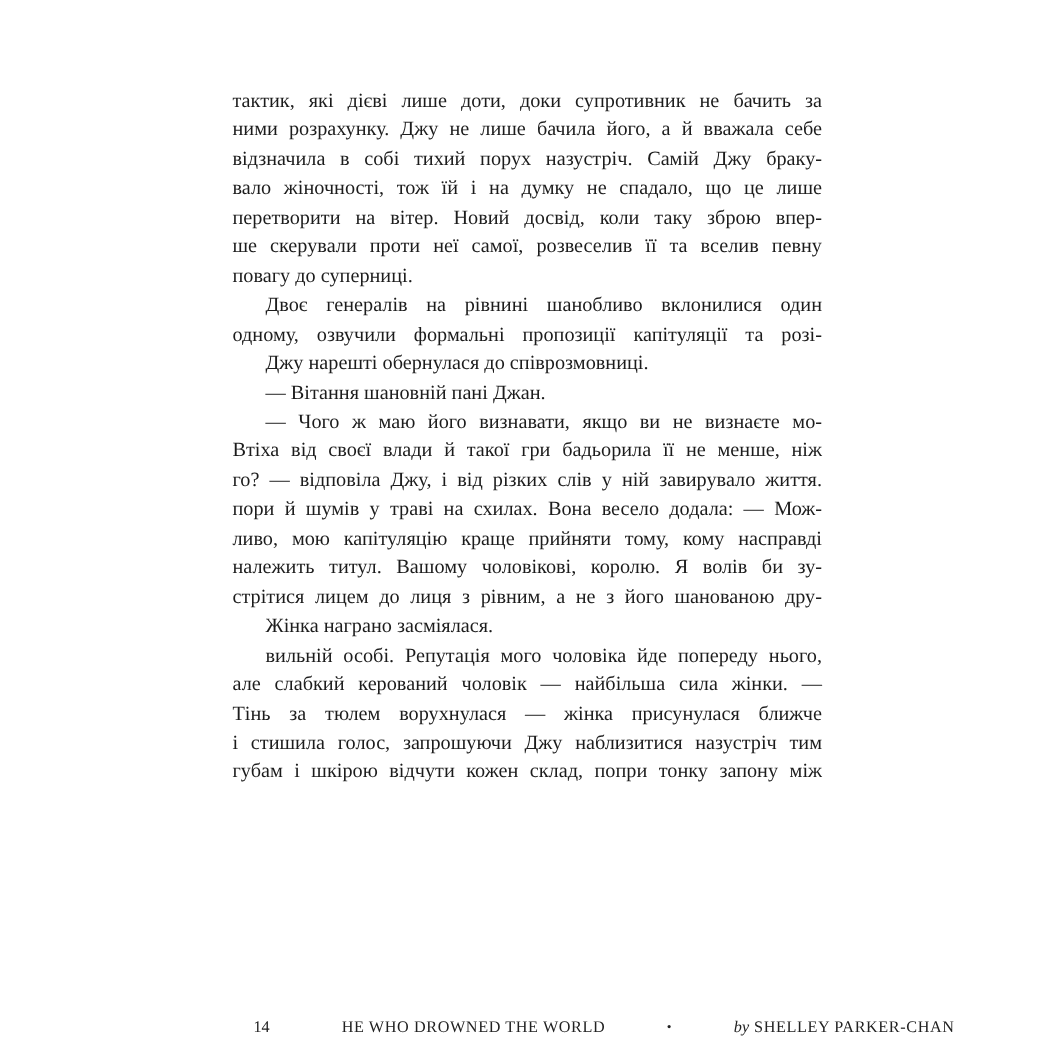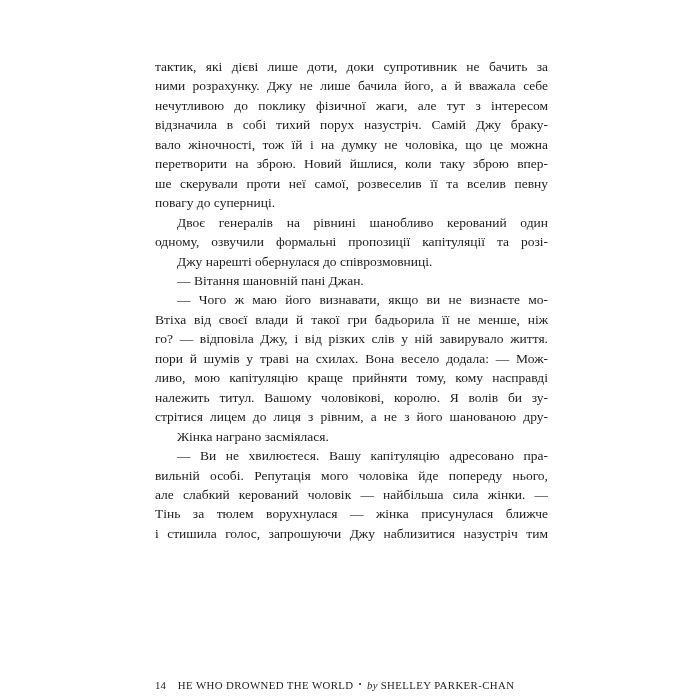--- a/index.html
+++ b/index.html
@@ -33,29 +33,30 @@
   .line.just {
     text-align: justify;
     text-align-last: justify;
     -moz-text-align-last: justify;
   }
   .para.indent .line:first-child {
     text-indent: 22px;
   }
   .footer {
     position: absolute;
-    left: 155px;
+    left: 169px;
     top: 679px;
     width: 393px;
     font-size: 10.8px;
     letter-spacing: 0.4px;
     color: #222222;
     display: flex;
     align-items: center;
     white-space: nowrap;
+    gap: 36px;
   }
   .footer .pagenum {
     margin-right: 12px;
     letter-spacing: 0;
   }
   .footer .sep {
     margin: 0 5px;
     font-size: 9px;
     position: relative;
     top: -1px;
@@ -69,29 +70,28 @@
 </style>
 </head>
 <body>
 
 <div class="page">
 
   <div class="text-block" id="text-block">
       <div class="para">
         <div class="line just">тактик, які дієві лише доти, доки супротивник не бачить за</div>
         <div class="line just">ними розрахунку. Джу не лише бачила його, а й вважала себе</div>
-        <div class="line just">нечутливою до поклику фізичної жаги, але тут з інтересом</div>
         <div class="line just">відзначила в собі тихий порух назустріч. Самій Джу браку-</div>
-        <div class="line just">вало жіночності, тож їй і на думку не чоловіка, що це можна</div>
-        <div class="line just">перетворити на зброю. Новий йшлися, коли таку зброю впер-</div>
+        <div class="line just">вало жіночності, тож їй і на думку не спадало, що це лише</div>
+        <div class="line just">перетворити на вітер. Новий досвід, коли таку зброю впер-</div>
         <div class="line just">ше скерували проти неї самої, розвеселив її та вселив певну</div>
         <div class="line">повагу до суперниці.</div>
       </div>
       <div class="para indent">
-        <div class="line just">Двоє генералів на рівнині шанобливо керований один</div>
+        <div class="line just">Двоє генералів на рівнині шанобливо вклонилися один</div>
         <div class="line just">одному, озвучили формальні пропозиції капітуляції та розі-</div>
       </div>
       <div class="para indent">
         <div class="line">Джу нарешті обернулася до співрозмовниці.</div>
       </div>
       <div class="para indent">
         <div class="line">— Вітання шановній пані Джан.</div>
       </div>
       <div class="para indent">
         <div class="line just">— Чого ж маю його визнавати, якщо ви не визнаєте мо-</div>
@@ -99,25 +99,25 @@
         <div class="line just">го? — відповіла Джу, і від різких слів у ній завирувало життя.</div>
         <div class="line just">пори й шумів у траві на схилах. Вона весело додала: — Мож-</div>
         <div class="line just">ливо, мою капітуляцію краще прийняти тому, кому насправді</div>
         <div class="line just">належить титул. Вашому чоловікові, королю. Я волів би зу-</div>
         <div class="line just">стрітися лицем до лиця з рівним, а не з його шанованою дру-</div>
       </div>
       <div class="para indent">
         <div class="line">Жінка награно засміялася.</div>
       </div>
       <div class="para indent">
-        <div class="line just">— Ви не хвилюєтеся. Вашу капітуляцію адресовано пра-</div>
         <div class="line just">вильній особі. Репутація мого чоловіка йде попереду нього,</div>
         <div class="line just">але слабкий керований чоловік — найбільша сила жінки. —</div>
         <div class="line just">Тінь за тюлем ворухнулася — жінка присунулася ближче</div>
         <div class="line just">і стишила голос, запрошуючи Джу наблизитися назустріч тим</div>
+        <div class="line just">губам і шкірою відчути кожен склад, попри тонку запону між</div>
       </div>
     </div>
 
   <div class="footer">
     <span class="pagenum">14</span>
     <span class="title">HE WHO DROWNED THE WORLD</span>
     <span class="sep">•</span>
     <span class="byline"><span class="by-prefix">by</span><span>SHELLEY PARKER-CHAN</span></span>
   </div>
 

